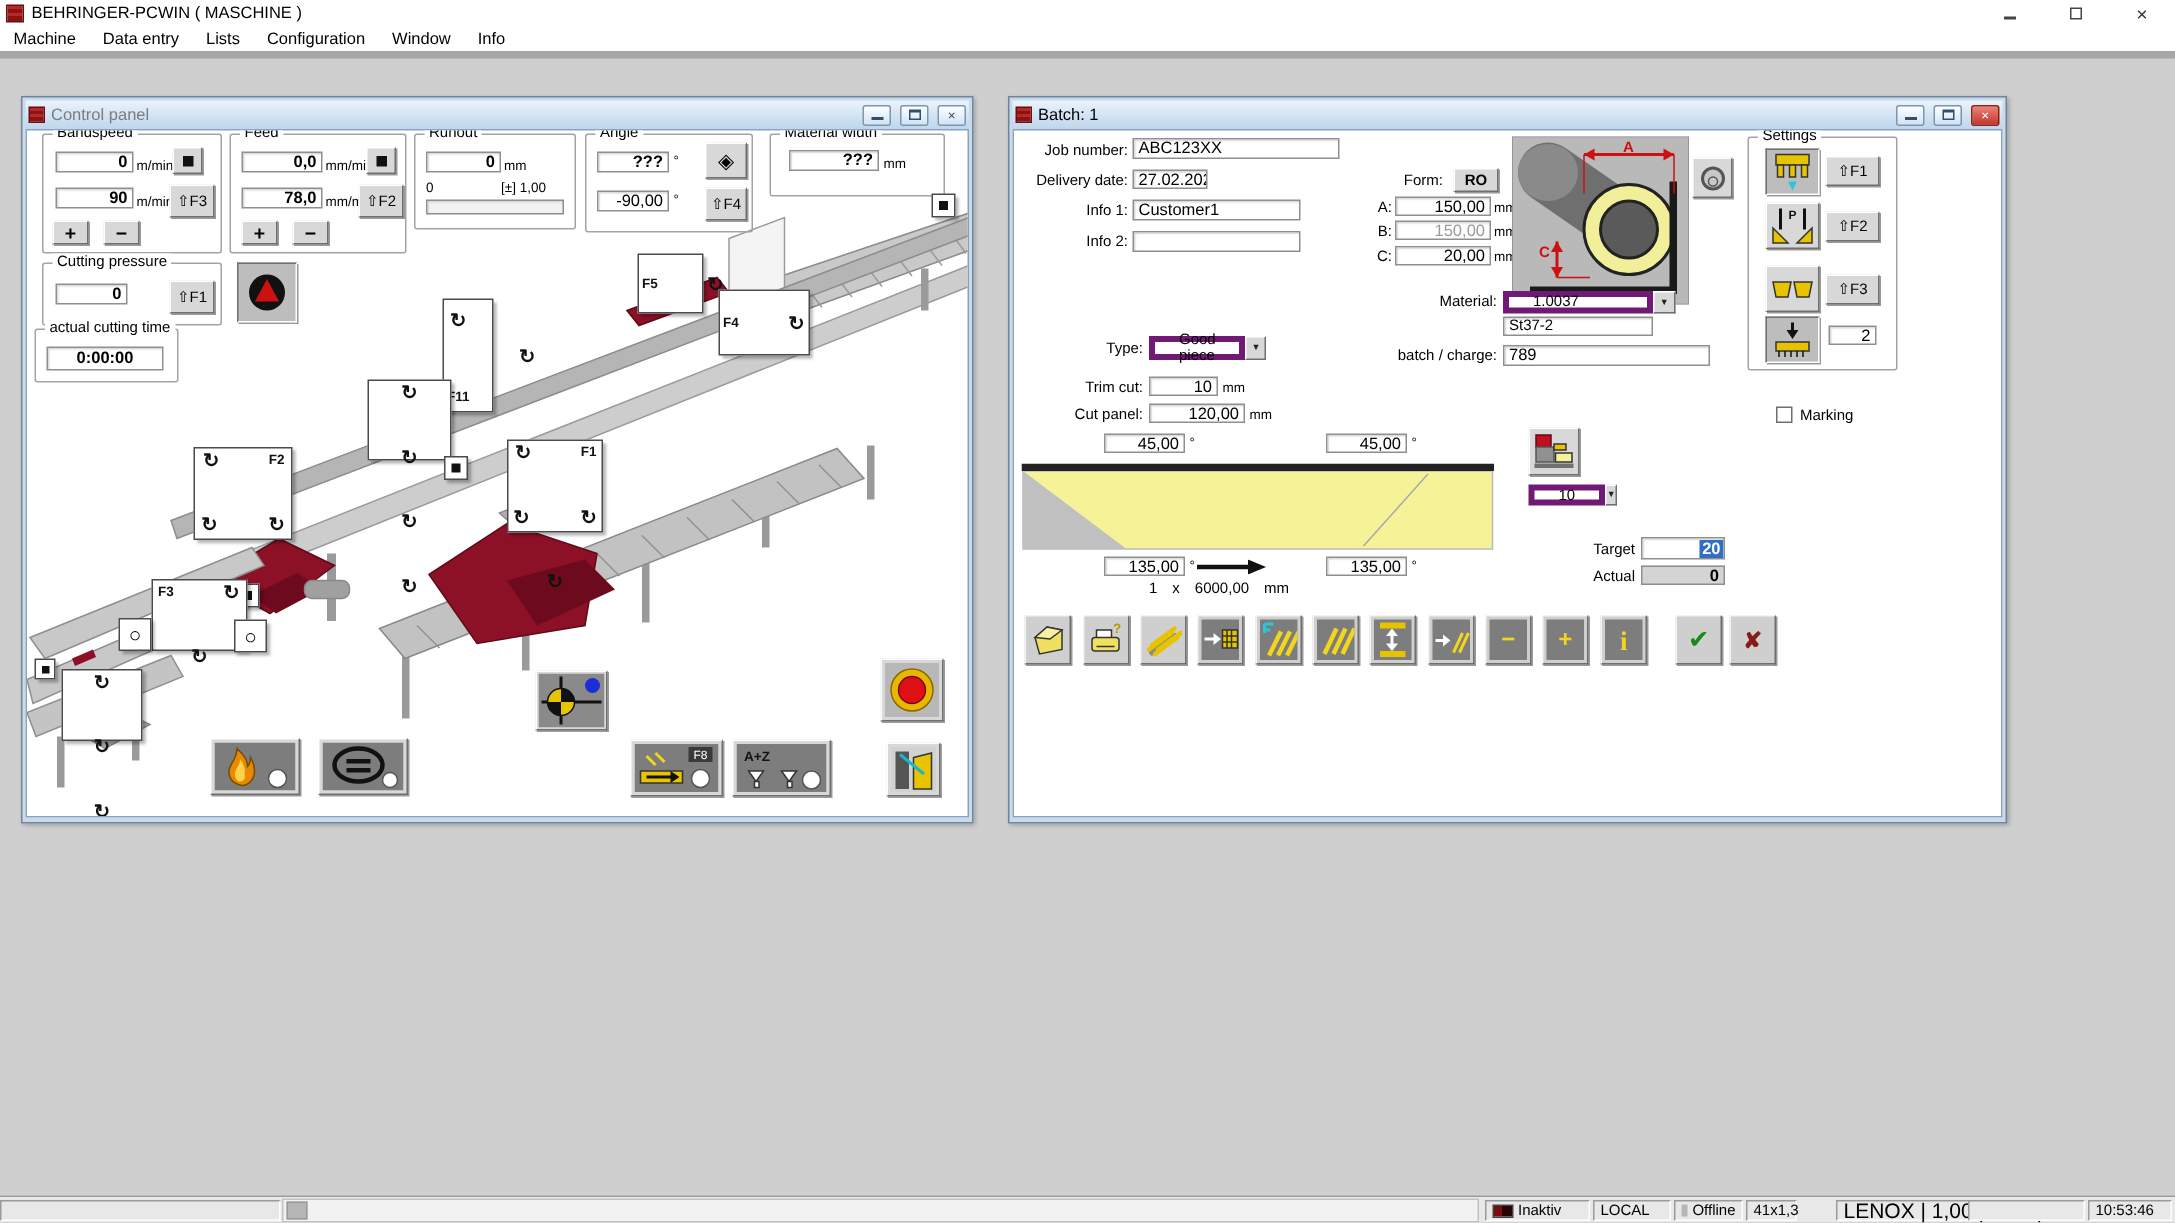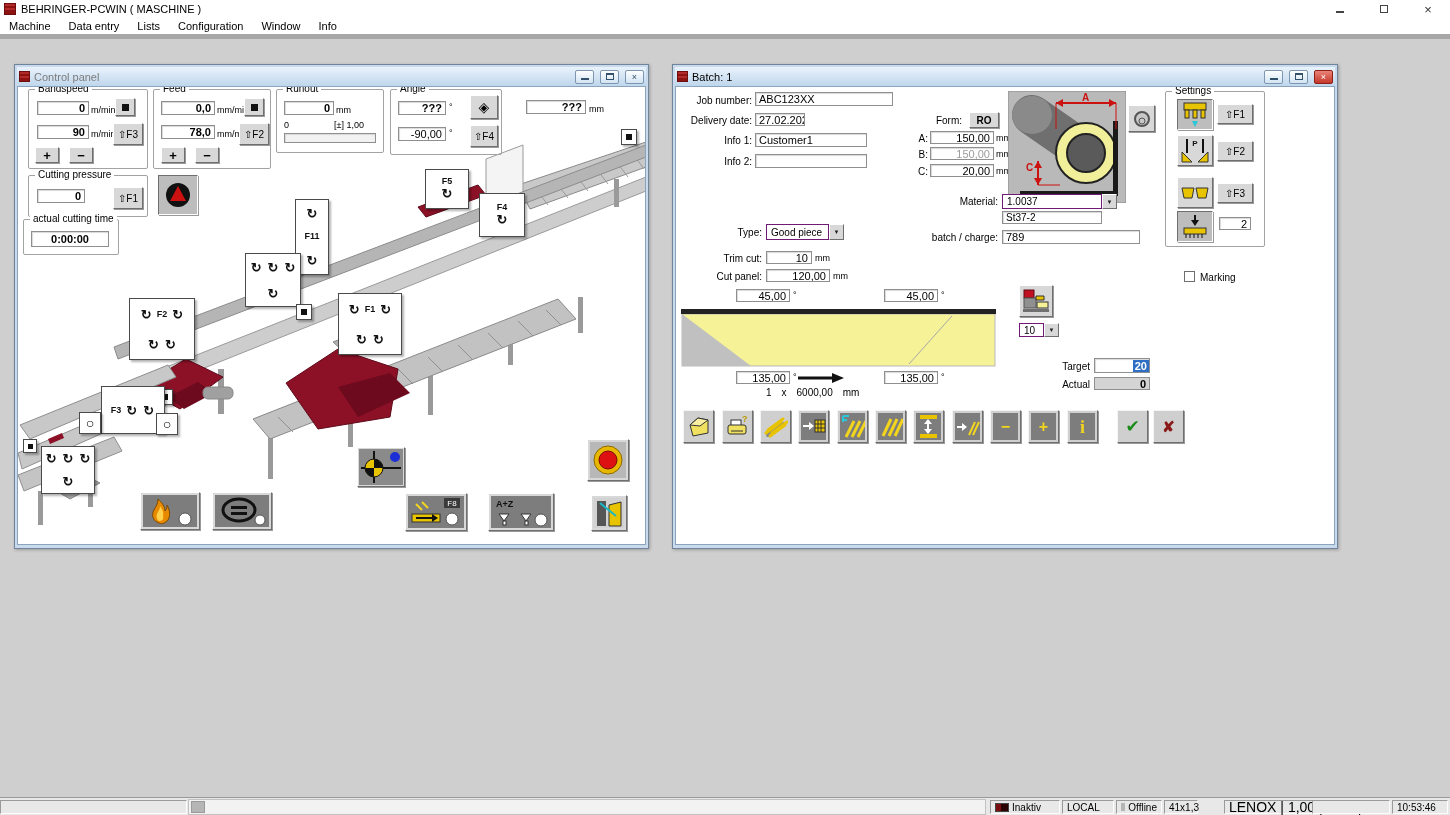--- a/index.html
+++ b/index.html
@@ -35,23 +35,23 @@
   .lbl.r { text-align:right; }
   .fld { position:absolute; background:#fff; border:1px solid #8f8f8f; box-shadow:inset 1px 1px 1px #d9d9d9; font-size:11px; padding:0 3px; display:flex; align-items:center; overflow:hidden; white-space:nowrap; }
   .fld.num { justify-content:flex-end; font-weight:bold; }
   .fld.plain { font-weight:normal; }
   .fld.graytext { color:#9c9c9c; font-weight:normal; }
   .fld.disabled { background:#d4d4d4; box-shadow:none; }
   .unit { position:absolute; font-size:9px; white-space:nowrap; }
   .b3 { position:absolute; background:#d8d8d8; border:1px solid; border-color:#ffffff #6f6f6f #6f6f6f #ffffff; box-shadow:1px 1px 0 #9a9a9a; display:flex; align-items:center; justify-content:center; font-size:10px; }
   .b3.pressed { background:#bdbdbd; border-color:#6f6f6f #ffffff #ffffff #6f6f6f; }
   .combo { position:absolute; display:flex; }
-  .combo .cfield { flex:1; background:#fff; border:1px solid #701a75; font-size:10px; padding:0 4px; display:flex; align-items:center; }
+  .combo .cfield { flex:1; background:#fff; border:4px solid #701a75; font-size:10px; padding:0 16px; display:flex; align-items:center; }
   .combo .cbtn { width:15px; background:#d8d8d8; border:1px solid; border-color:#fff #6f6f6f #6f6f6f #fff; display:flex; align-items:center; justify-content:center; font-size:6px; color:#222; }
-  .sqw { position:absolute; background:#fff; border:1px solid #4a4a4a; box-shadow:2px 2px 2px rgba(0,0,0,.3); display:flex; flex-wrap:wrap; align-items:center; justify-content:center; }
+  .sqw { position:absolute; background:#fff; border:1px solid #4a4a4a; box-shadow:2px 2px 2px rgba(0,0,0,.3); display:flex; flex-wrap:wrap; align-items:center; justify-content:center;gap:28px; }
   .arr { font-weight:bold; font-size:13px; color:#111; line-height:1; padding:1px 3px; }
   .flbl { font-size:9px; font-weight:bold; color:#111; line-height:1; padding:0 2px; }
   .tbtn { position:absolute; width:31px; height:33px; background:#cfcfcf; border:1px solid; border-color:#f4f4f4 #6f6f6f #6f6f6f #f4f4f4; box-shadow:1px 1px 0 #999; display:flex; align-items:center; justify-content:center; }
   .tbtn .inner-dark { width:25px; height:27px; background:#7d7d7d; display:flex; align-items:center; justify-content:center; }
   .glyph-yellow { color:#f2d51c; font-weight:bold; font-size:16px; line-height:1; }
   .checkbox { position:absolute; width:11px; height:11px; background:#fff; border:1px solid #6f6f6f; }
   .statusbar { left:0; top:797px; width:1450px; height:18px; background:#e8e8e8; border-top:1px solid #9a9a9a; }
   .sb-panel { position:absolute; top:2px; height:14px; border:1px solid; border-color:#9a9a9a #fdfdfd #fdfdfd #9a9a9a; font-size:10px; display:flex; align-items:center; padding:0 4px; gap:3px; background:#e8e8e8; white-space:nowrap; }
   .scroll-track { position:absolute; top:1px; height:16px; background:#f2f2f2; border:1px solid #c2c2c2; }
   .scroll-thumb { position:absolute; background:#b5b5b5; border:1px solid #9a9a9a; }
@@ -196,20 +196,23 @@
     </div>
     <div class="fld num" style="left:380px; top:14px; width:48px; height:14px;">???</div>
     <span class="unit" style="left:431px; top:15px;">°</span>
     <div class="b3" style="left:452px; top:8px; width:28px; height:24px;">
         <span style="font-size:14px;">◈</span>
       </div>
     <div class="fld num plain" style="left:380px; top:40px; width:48px; height:14px;">-90,00</div>
     <span class="unit" style="left:431px; top:41px;">°</span>
     <div class="b3" style="left:452px; top:38px; width:28px; height:22px;">⇧F4</div>
 
+    <div class="grp" style="left:495px; top:2px; width:117px; height:42px;">
+      <span class="grp-label">Material width</span>
+    </div>
     <div class="fld num" style="left:508px; top:13px; width:60px; height:14px;">???</div>
     <span class="unit" style="left:571px; top:17px;">mm</span>
 
     <div class="grp" style="left:10px; top:88px; width:120px; height:42px;">
       <span class="grp-label">Cutting pressure</span>
     </div>
     <div class="fld num" style="left:19px; top:102px; width:48px; height:14px;">0</div>
     <div class="b3" style="left:95px; top:100px; width:30px; height:22px;">⇧F1</div>
 
     <div class="b3 pressed" style="left:140px; top:88px; width:40px; height:40px;">
@@ -225,21 +228,21 @@
     <div class="fld num" style="left:13px; top:144px; width:78px; height:16px; justify-content:center;">0:00:00</div>
 
     <div class="sqw" style="left:603px; top:42px; width:16px; height:16px;">
         <span style="width:6px;height:6px;background:#111;"></span>
       </div>
 
     <div class="sqw" style="left:407px; top:82px; width:44px; height:40px; flex-direction:column;">
       <span class="flbl">F5</span>
       <span class="arr">↻</span>
     </div>
-    <div class="sqw" style="left:461px; top:106px; width:46px; height:44px; flex-direction:column;">
+    <div class="sqw" style="left:461px; top:106px; width:61px; height:44px; flex-direction:column;">
       <span class="flbl">F4</span>
       <span class="arr">↻</span>
     </div>
     <div class="sqw" style="left:277px; top:112px; width:34px; height:76px; flex-direction:column; justify-content:space-around;">
       <span class="arr">↻</span>
       <span class="flbl">F11</span>
       <span class="arr">↻</span>
     </div>
     <div class="sqw" style="left:227px; top:166px; width:56px; height:54px;">
       <span class="arr">↻</span>
@@ -320,21 +323,21 @@
     <div class="b3" style="left:194px; top:405px; width:60px; height:38px;">
       <svg width="54" height="32">
         <rect x="0" y="0" width="54" height="32" fill="#7d7d7d"></rect>
         <ellipse cx="24" cy="15" rx="16" ry="11" fill="none" stroke="#111" stroke-width="3"></ellipse>
         <rect x="16" y="11" width="16" height="3" fill="#111"></rect>
         <rect x="16" y="17" width="16" height="3" fill="#111"></rect>
         <circle cx="45" cy="25" r="5" fill="#fff" stroke="#555"></circle>
       </svg>
     </div>
 
-    <div class="b3" style="left:387px; top:406px; width:62px; height:38px;text-decoration:underline;">
+    <div class="b3" style="left:402px; top:406px; width:62px; height:38px;text-decoration:underline;">
       <svg width="56" height="32">
         <rect x="0" y="0" width="56" height="32" fill="#7d7d7d"></rect>
         <rect x="36" y="2" width="16" height="10" fill="#3a3a3a"></rect>
         <text x="44" y="10" font-size="8" fill="#fff" text-anchor="middle" font-family="Liberation Sans, sans-serif">F8</text>
         <line x1="8" y1="8" x2="14" y2="14" stroke="#f2d51c" stroke-width="2"></line>
         <line x1="14" y1="6" x2="20" y2="12" stroke="#f2d51c" stroke-width="2"></line>
         <rect x="4" y="18" width="28" height="8" fill="#e8c400" stroke="#333"></rect>
         <line x1="8" y1="22" x2="26" y2="22" stroke="#111" stroke-width="2"></line>
         <polygon points="30,22 24,18 24,26" fill="#111"></polygon>
         <circle cx="44" cy="23" r="6" fill="#fff" stroke="#555"></circle>

